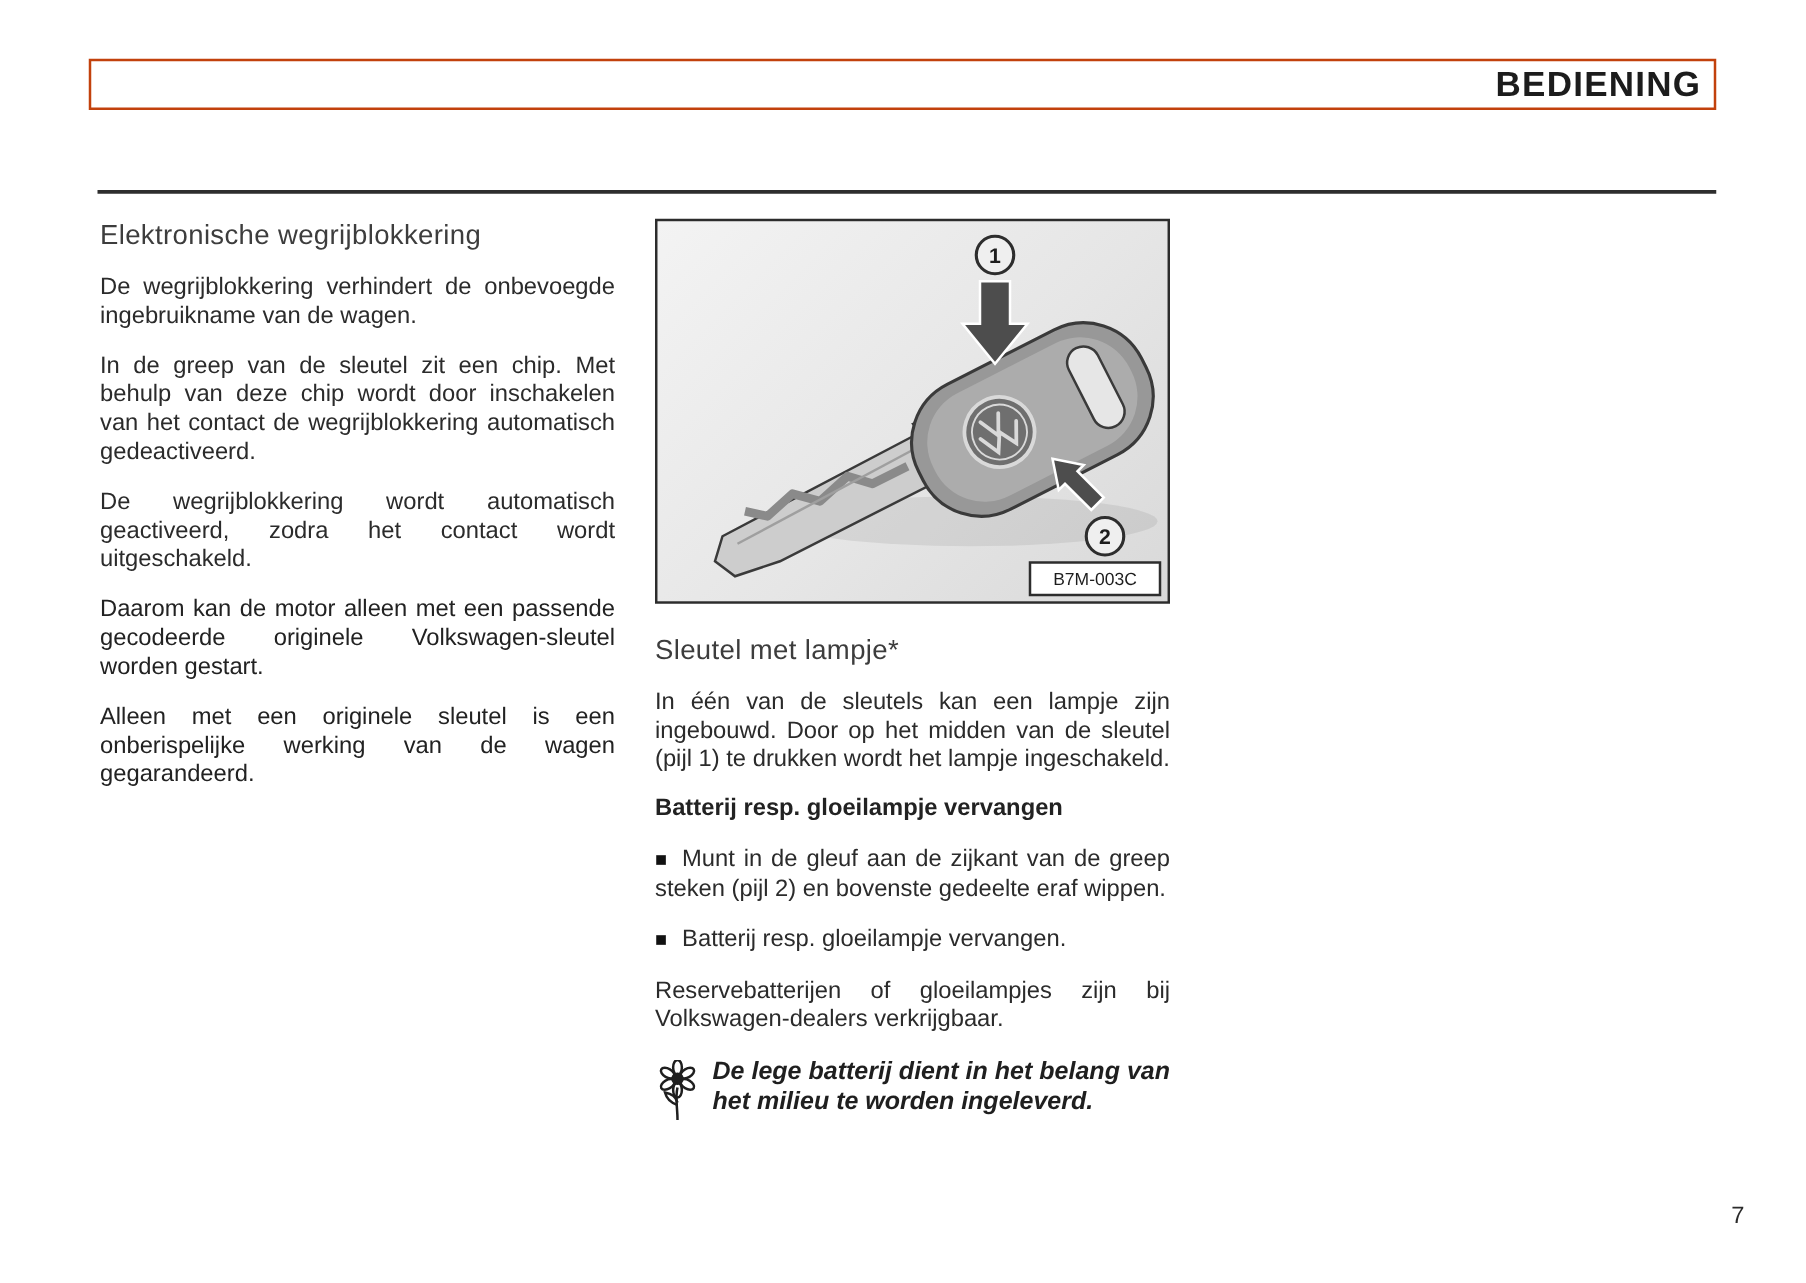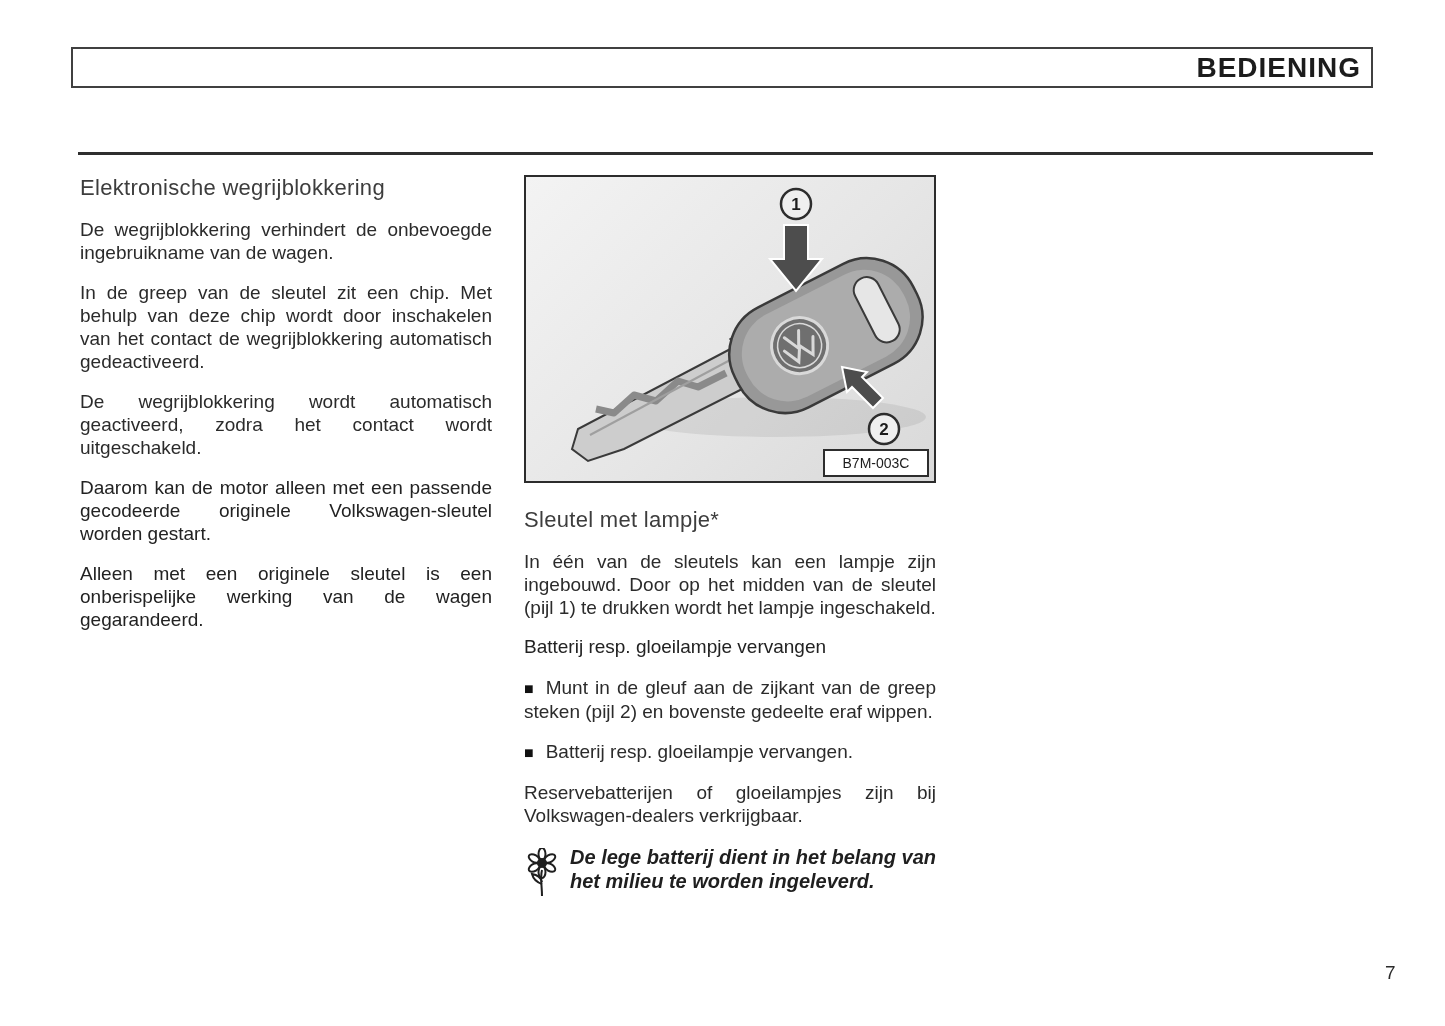--- a/index.html
+++ b/index.html
@@ -15,21 +15,21 @@
     font-family: "Liberation Sans", sans-serif;
     color: #2b2b2b;
   }
 
   .header-box {
     position: absolute;
     left: 71px;
     top: 47px;
     width: 1302px;
     height: 41px;
-    border: 2px solid #404040;
+    border: 2px solid #c2410c;
     box-sizing: border-box;
     display: flex;
     align-items: center;
     justify-content: flex-end;
     padding-right: 10px;
   }
   .header-title {
     font-size: 28px;
     font-weight: bold;
     letter-spacing: 1px;
@@ -75,21 +75,21 @@
   }
   .para.bold {
     font-weight: normal;
     color: #222222;
     margin-bottom: 14px;
   }
 
   .sub-heading {
     font-size: 19px;
     line-height: 24px;
-    font-weight: normal;
+    font-weight: bold;
     color: #222222;
     margin: 16px 0 14px 0;
     text-align: left;
   }
 
   .bullet-square {
     display: inline-block;
     margin-right: 12px;
     font-size: 16px;
     color: #111111;

